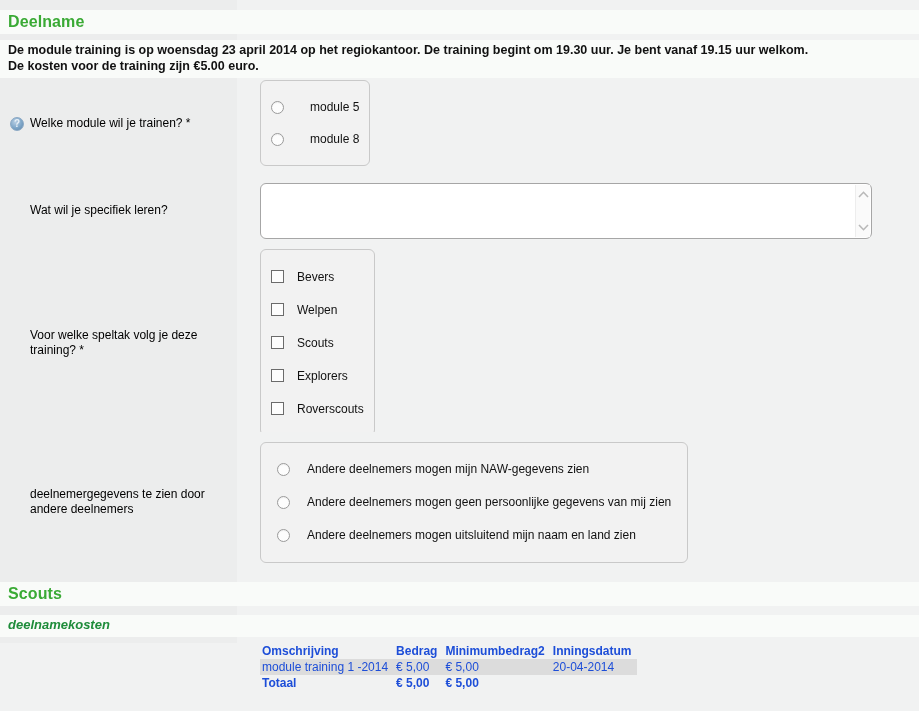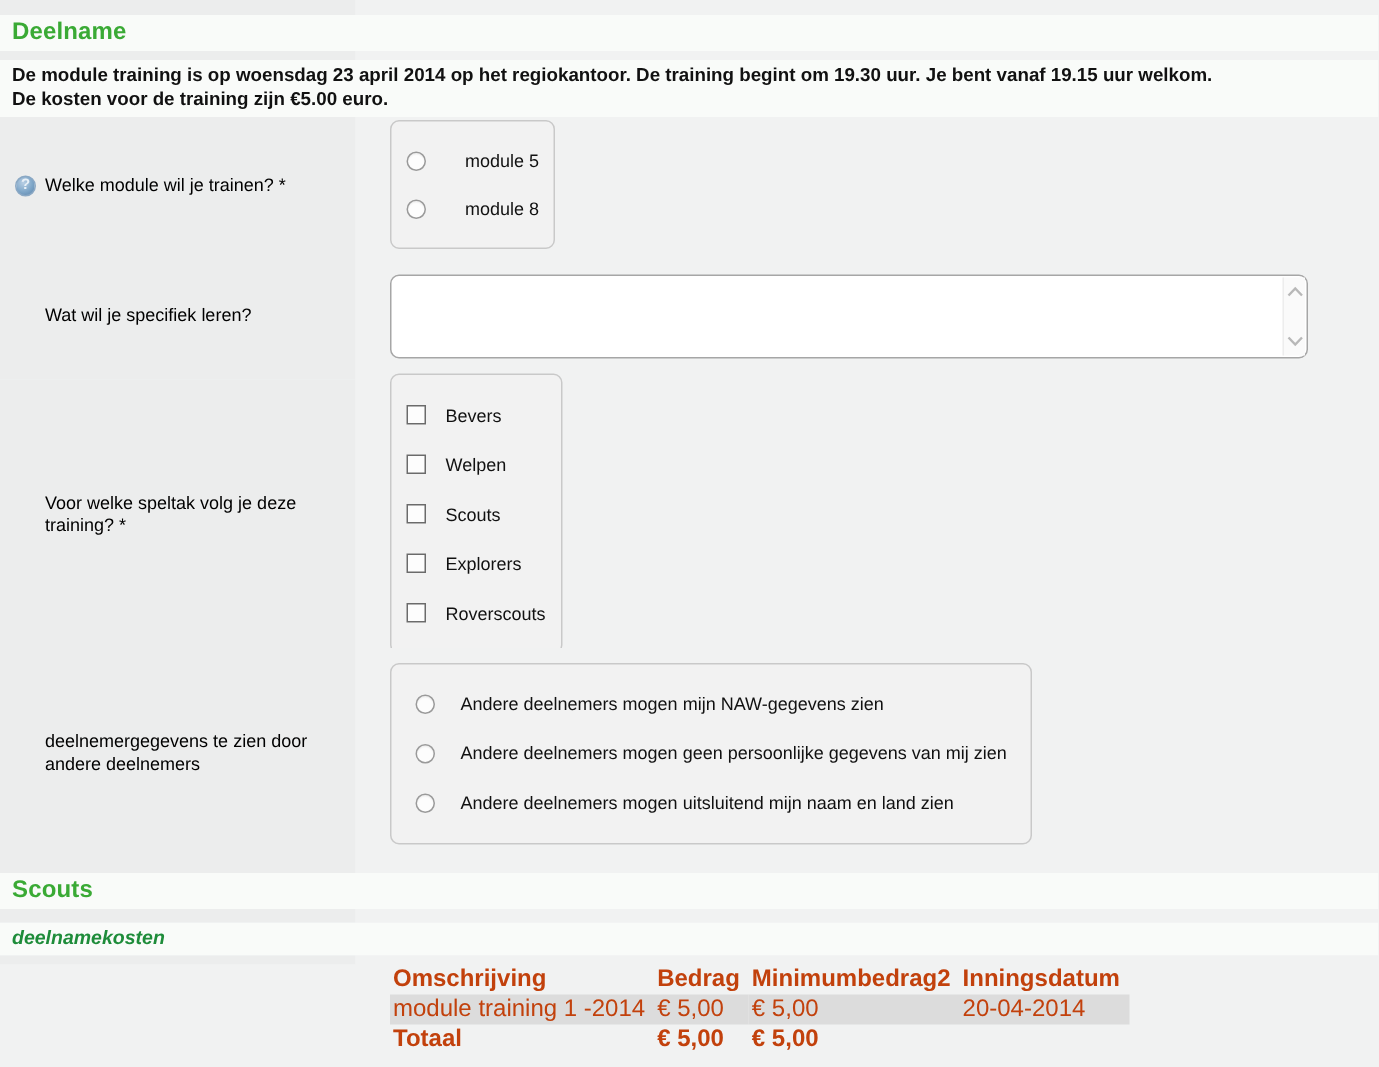--- a/index.html
+++ b/index.html
@@ -192,22 +192,22 @@
   .table-area {
     display: flex;
     width: 919px;
     background: #f1f2f2;
   }
   .table-area .left-pad { width: 237px; background: #f1f2f2; }
   .table-area .tbl-holder { padding-left: 23px; background: #f1f2f2; }
 
   table.kosten {
     border-collapse: collapse;
-    font-size: 16px;
-    color: #c2410c;
+    font-size: 12px;
+    color: #1d4ed8;
   }
   table.kosten th {
     text-align: left;
     font-weight: bold;
     padding: 1px 6px 1px 2px;
     white-space: nowrap;
   }
   table.kosten td {
     padding: 1px 6px 1px 2px;
     white-space: nowrap;

